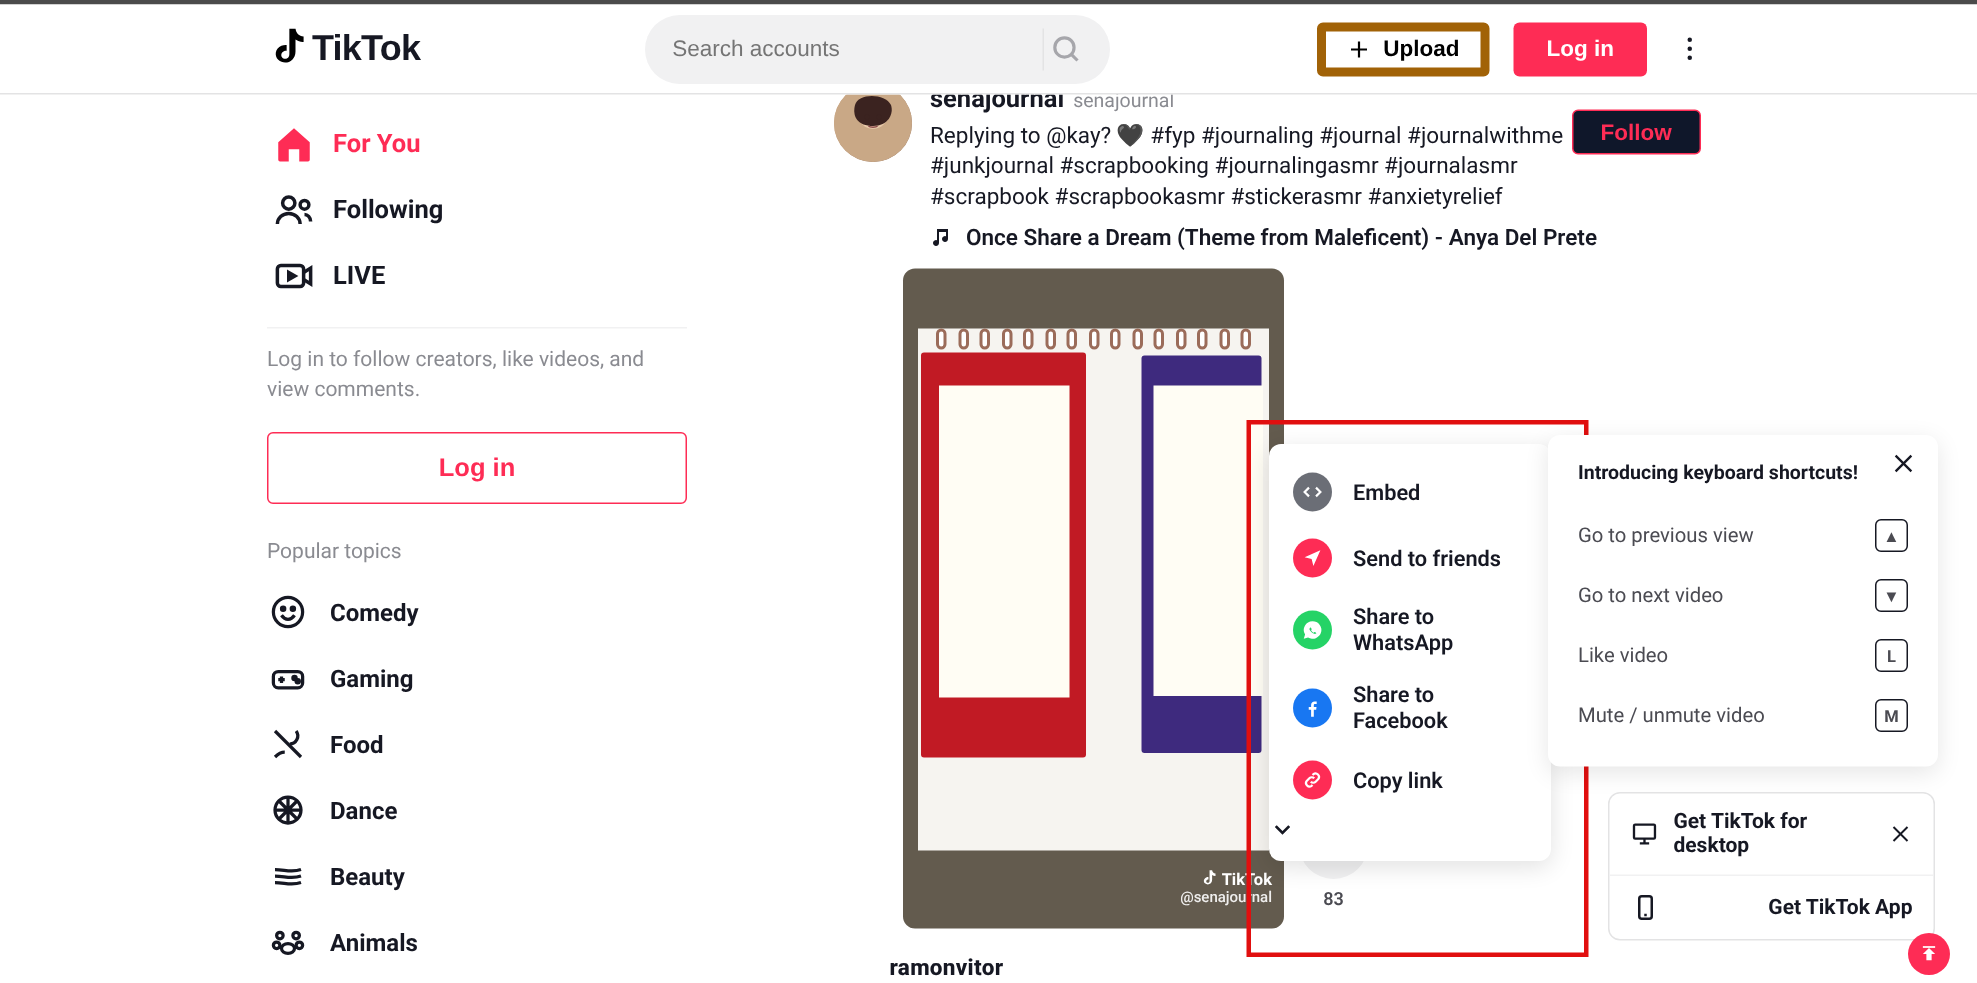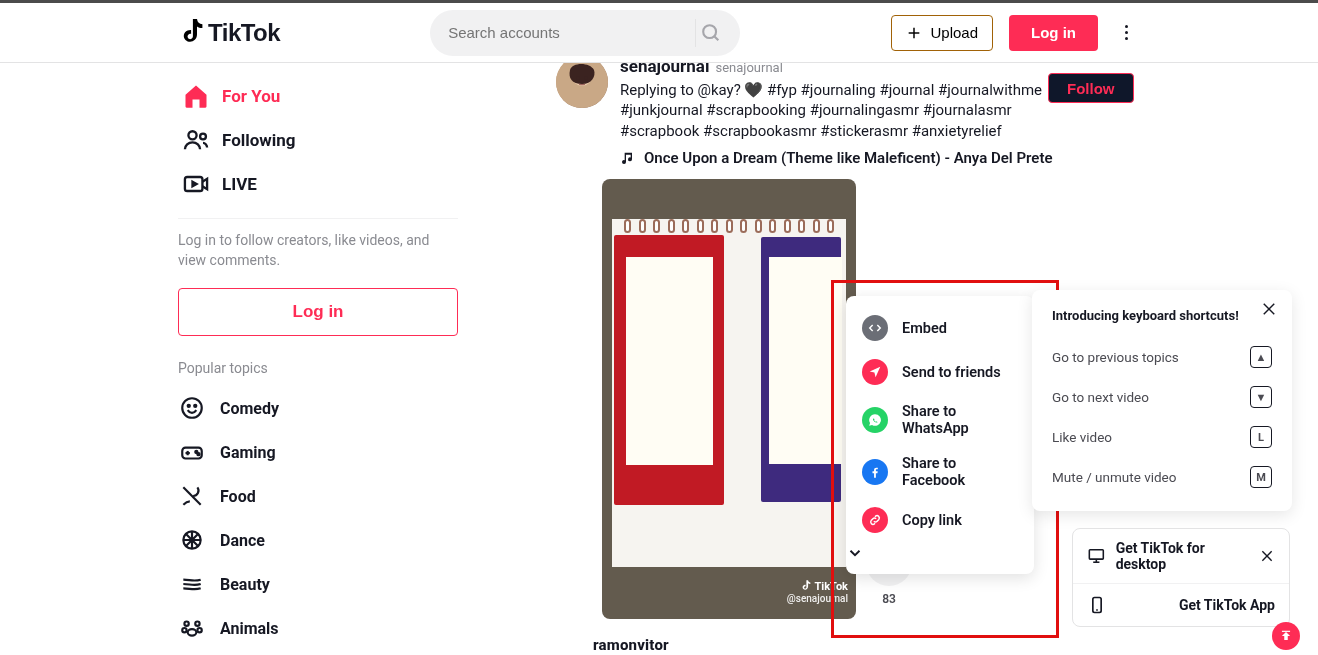--- a/index.html
+++ b/index.html
@@ -6,21 +6,21 @@
   body { font-family: -apple-system, BlinkMacSystemFont, "Segoe UI", Roboto, Arial, sans-serif; color:#161823; width:1318px; height:655px; overflow:hidden; background:#fff; position:relative;}
   body::before { content:""; position:absolute; top:0; left:0; right:0; height:3px; background:#4b4b4b;}
   .header { position:absolute; top:3px; left:0; right:0; height:60px; border-bottom:1px solid #e3e3e4; display:flex; align-items:center; padding:0 20px; background:#fff; z-index:10;}
   .logo-wrap { display:flex; align-items:center; margin-left:160px;}
   .logo-text { font-family: Arial, sans-serif; font-weight:900; font-size:24px; margin-left:4px; letter-spacing:-0.5px;}
   .search-wrap { margin-left:150px; background:#f1f1f2; border-radius:92px; display:flex; align-items:center; height:46px; width:310px; padding:0 18px;}
   .search-input { border:none; background:transparent; font-size:15px; font-weight:500; color:#7c7c82; outline:none; flex:1;}
   .search-divider{ width:1px; height:28px; background:#e3e3e4; margin:0 4px 0 10px;}
   .search-btn { display:flex; align-items:center; justify-content:center; color:#a6a6ab;}
   .header-right{ margin-left:auto; display:flex; align-items:center; gap:16px;}
-  .upload-btn{ height:36px; border:1px solid #a16207; border-radius:4px; background:#fff; display:flex; align-items:center; gap:8px; padding:0 14px; font-weight:400; font-size:15px; cursor:pointer;}
+  .upload-btn{ height:36px; border:6px solid #a16207; border-radius:4px; background:#fff; display:flex; align-items:center; gap:8px; padding:0 14px; font-weight:700; font-size:15px; cursor:pointer;}
   .login-hdr-btn{ height:36px; border:none; border-radius:4px; background:#fe2c55; color:#fff; font-weight:700; font-size:15px; padding:0 22px; cursor:pointer;}
   .more-btn{ width:24px; display:flex; flex-direction:column; gap:3px; align-items:center; cursor:pointer; margin-right:160px;}
   .more-btn span{ width:3px; height:3px; background:#161823; border-radius:50%;}
 
   .sidebar { position:absolute; left:178px; top:60px; width:280px; padding:14px 0 0 0;}
   .nav-item{ display:flex; align-items:center; height:44px; gap:12px; padding-left:4px; font-weight:700; font-size:17px; cursor:pointer;}
   .nav-item.active{ color:#fe2c55;}
   .nav-divider{ height:1px; background:#f1f1f2; margin:12px 0;}
   .side-hint{ font-size:14px; color:#8a8b91; line-height:1.4; padding-right:10px;}
   .side-login{ margin-top:18px; width:100%; height:48px; border:1px solid #fe2c55; color:#fe2c55; background:#fff; border-radius:4px; font-weight:700; font-size:17px; cursor:pointer;}
@@ -229,21 +229,21 @@
     <div style="flex:1">
       <div class="author-line">
         <span class="author-name">senajournal</span>
         <span class="author-sub">senajournal</span>
       </div>
       <div class="caption">Replying to @kay? 🖤 #fyp #journaling #journal #journalwithme #junkjournal #scrapbooking #journalingasmr #journalasmr #scrapbook #scrapbookasmr #stickerasmr #anxietyrelief</div>
       <div class="music-row">
         <svg width="16" height="16" viewBox="0 0 24 24" fill="#161823">
             <path d="M9 18a3 3 0 1 1-2-2.8V4h11v10a3 3 0 1 1-2-2.8V7H9v11z"></path>
           </svg>
-        <span>Once Upon a Dream (Theme like Maleficent) - Anya Del Prete</span>
+        <span>Once Share a Dream (Theme from Maleficent) - Anya Del Prete</span>
       </div>
     </div>
   </div>
   <div class="video-wrap">
     <div class="video-scene">
       <div class="notebook"></div>
       <div class="spiral">
           <i></i>
           <i></i>
           <i></i>
@@ -339,21 +339,21 @@
 
 <div class="kb-panel">
   <div class="kb-close">
     <svg width="18" height="18" viewBox="0 0 24 24" stroke="#161823" stroke-width="2">
         <line x1="5" y1="5" x2="19" y2="19"></line>
         <line x1="19" y1="5" x2="5" y2="19"></line>
       </svg>
   </div>
   <div class="kb-title">Introducing keyboard shortcuts!</div>
   <div class="kb-row">
-    <span>Go to previous topics</span>
+    <span>Go to previous view</span>
     <span class="kb-key">▲</span>
   </div>
   <div class="kb-row">
     <span>Go to next video</span>
     <span class="kb-key">▼</span>
   </div>
   <div class="kb-row">
     <span>Like video</span>
     <span class="kb-key">L</span>
   </div>

